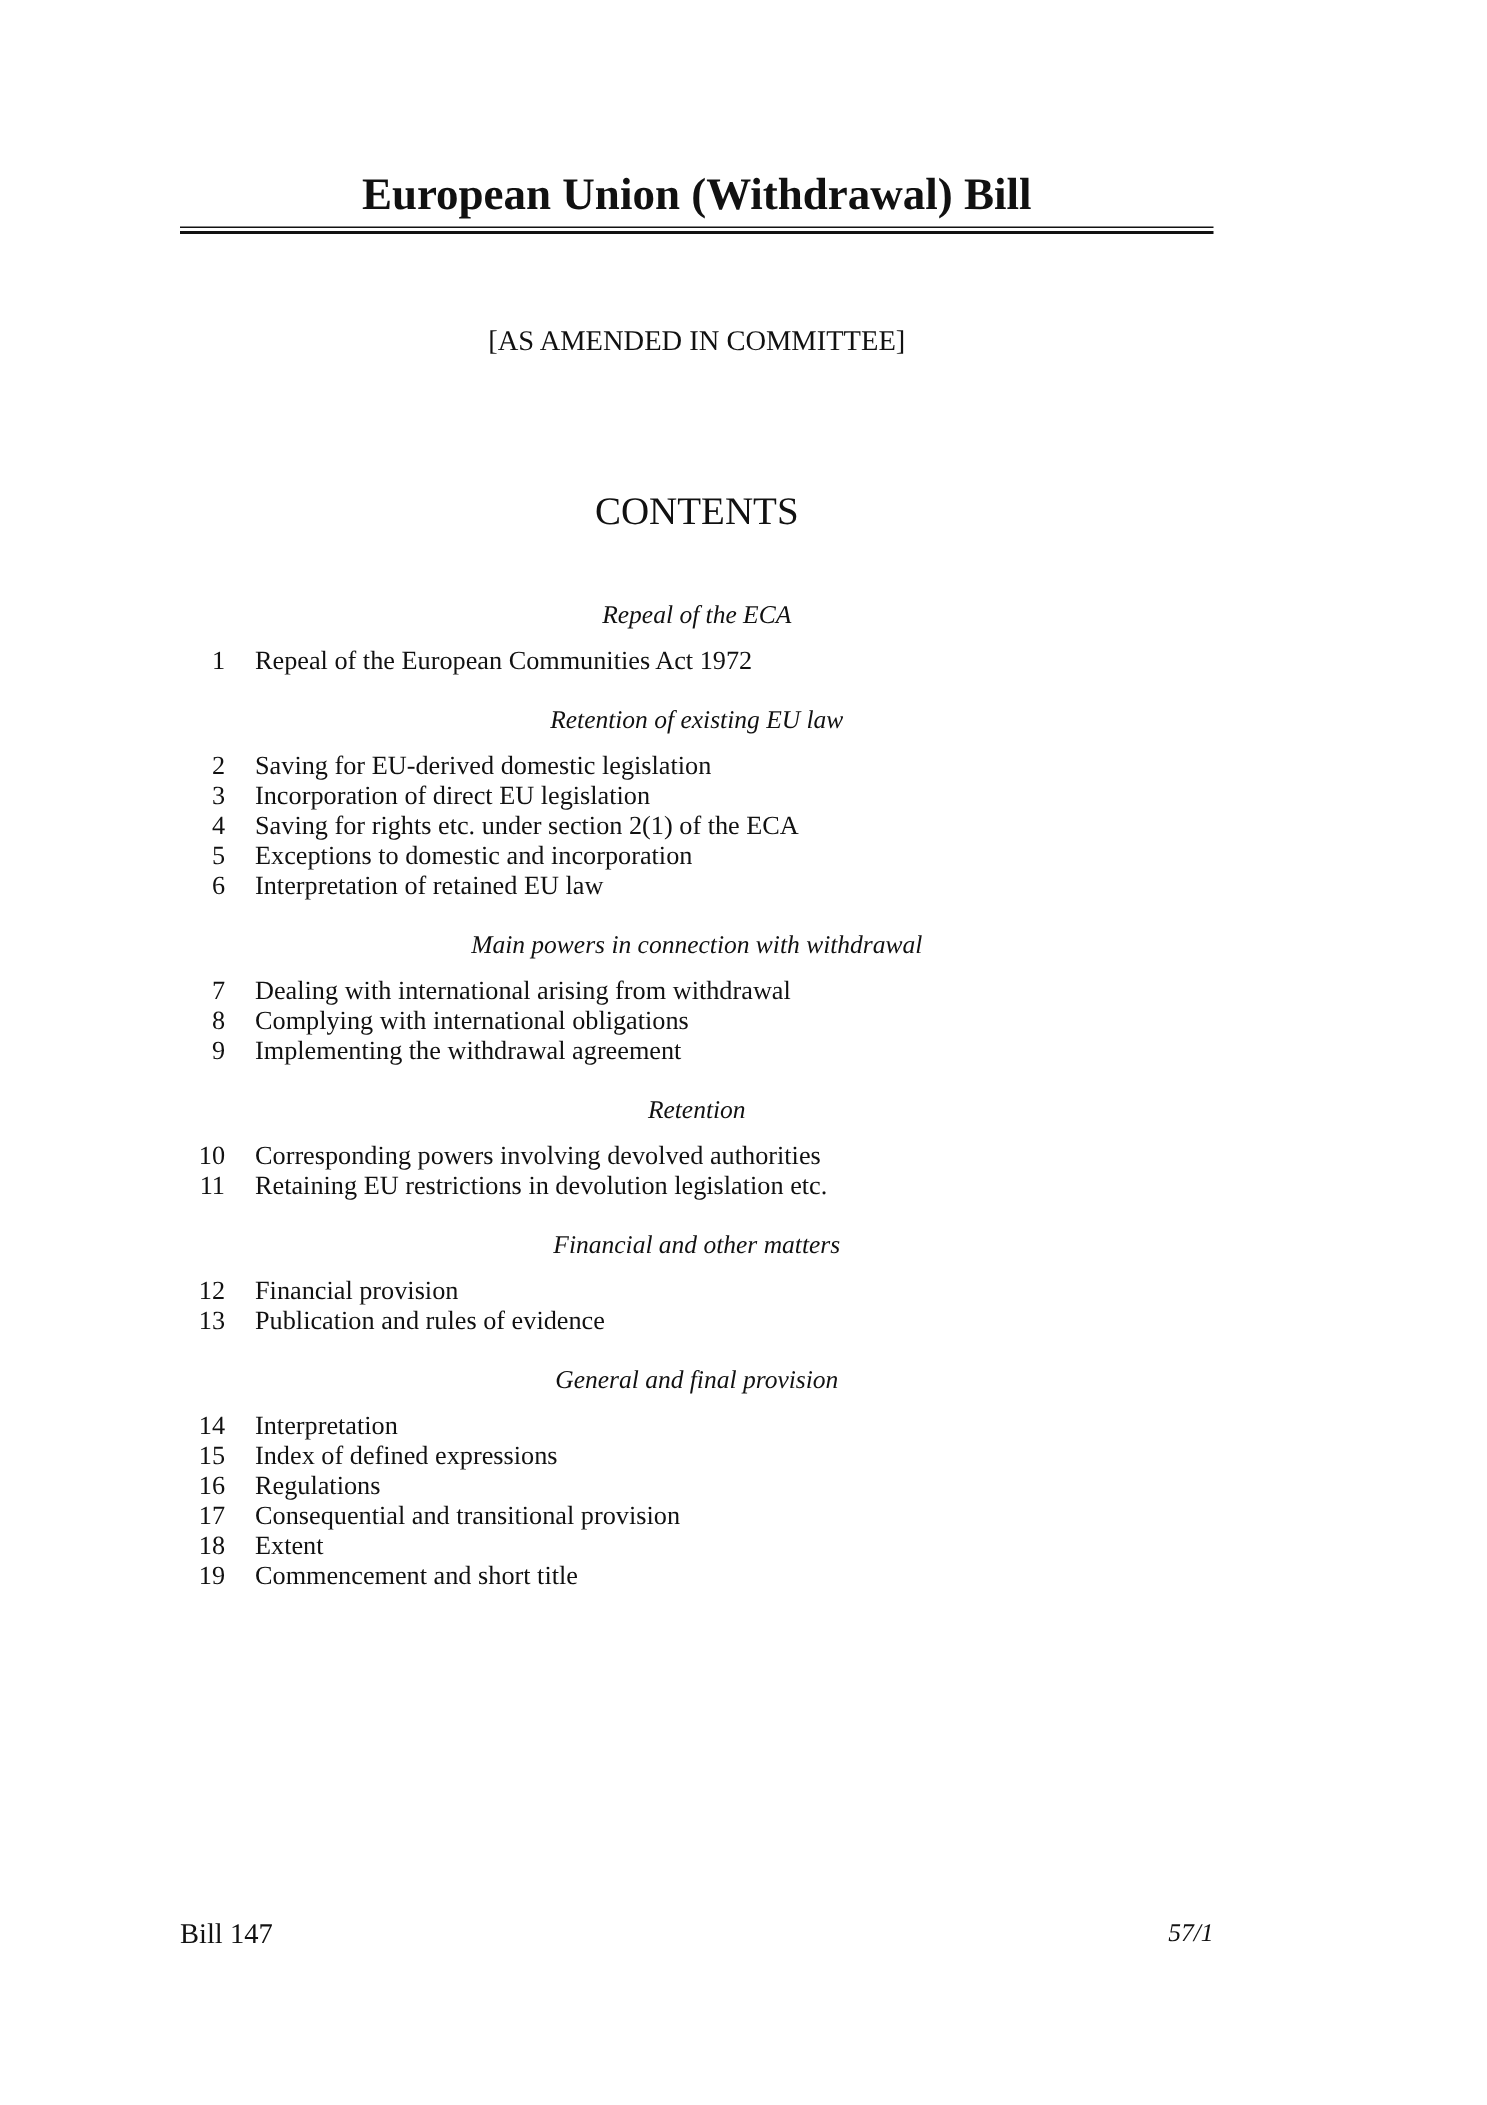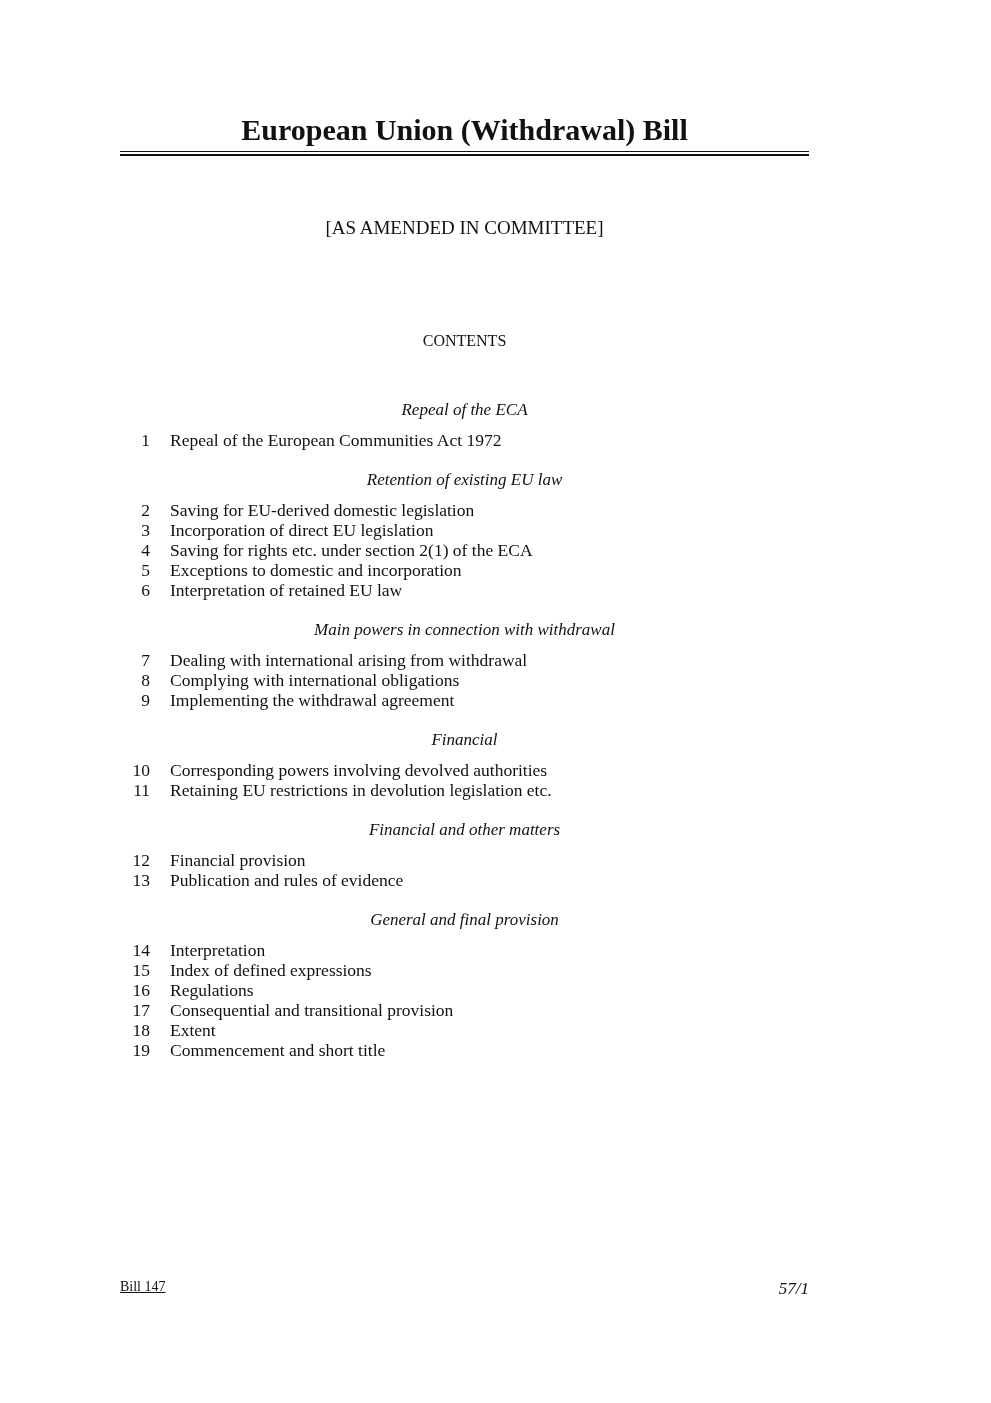--- a/index.html
+++ b/index.html
@@ -12,31 +12,31 @@
       text-align: center; font-size: 30px; font-weight: bold; line-height: 40px;
     }
     .rule-thin { position: absolute; left: 120px; width: 689px; top: 151px; height: 1px; background: #111; }
     .rule-thick { position: absolute; left: 120px; width: 689px; top: 154px; height: 2px; background: #111; }
     .subtitle {
       position: absolute; left: 120px; width: 689px; top: 192px;
       text-align: center; font-size: 19px; line-height: 24px; margin-top: 24px;
     }
     .contents-heading {
       position: absolute; left: 120px; width: 689px; top: 327px;
-      text-align: center; font-size: 16px; line-height: 28px;
+      text-align: center; font-size: 26px; line-height: 28px;
     }
     .toc { position: absolute; left: 120px; width: 689px; top: 400px; }
     .section { margin-bottom: 20px; }
     .section-heading {
       text-align: center; font-style: italic; font-size: 17px; line-height: 20px;
       margin-bottom: 10px;
     }
     .entry { display: flex; font-size: 17.5px; line-height: 20px; }
     .num { width: 50px; text-align: right; padding-right: 20px; box-sizing: border-box; }
-    .footer-left { position: absolute; left: 120px; top: 1279px; font-size: 14px; text-decoration: underline; }
+    .footer-left { position: absolute; left: 120px; top: 1279px; font-size: 19px; }
     .footer-right { position: absolute; right: 182px; top: 1279px; font-size: 17px; font-style: italic; }
   </style>
 </head>
 <body>
 
 <div class="title">European Union (Withdrawal) Bill</div>
 <div class="rule-thin"></div>
 <div class="rule-thick"></div>
 <div class="subtitle">[AS AMENDED IN COMMITTEE]</div>
 <div class="contents-heading">CONTENTS</div>
@@ -81,21 +81,21 @@
       <div class="entry">
         <span class="num">8</span>
         <span>Complying with international obligations</span>
       </div>
       <div class="entry">
         <span class="num">9</span>
         <span>Implementing the withdrawal agreement</span>
       </div>
     </div>
     <div class="section">
-      <div class="section-heading">Financial</div>
+      <div class="section-heading">Retention</div>
       <div class="entry">
         <span class="num">10</span>
         <span>Corresponding powers involving devolved authorities</span>
       </div>
       <div class="entry">
         <span class="num">11</span>
         <span>Retaining EU restrictions in devolution legislation etc.</span>
       </div>
     </div>
     <div class="section">

